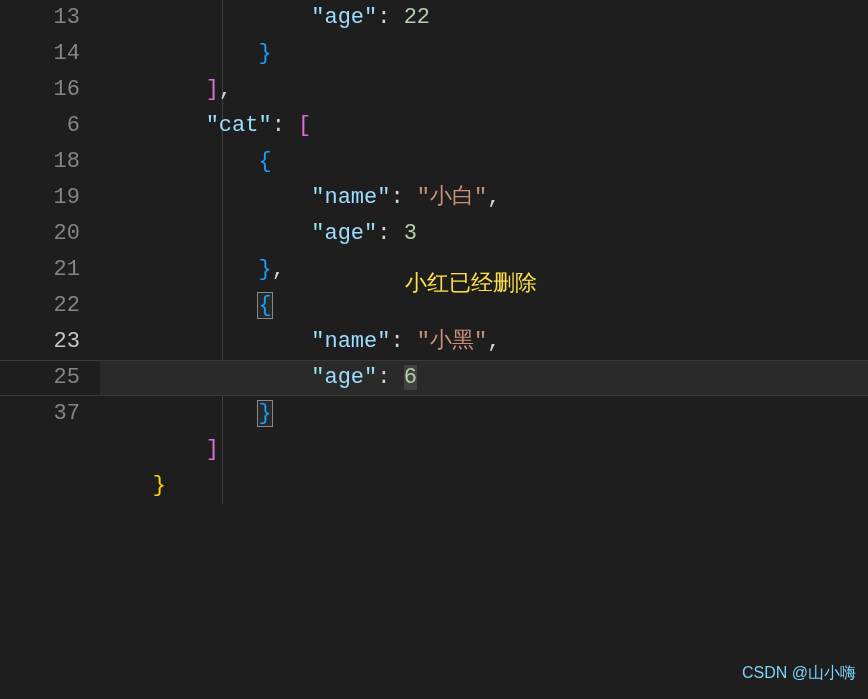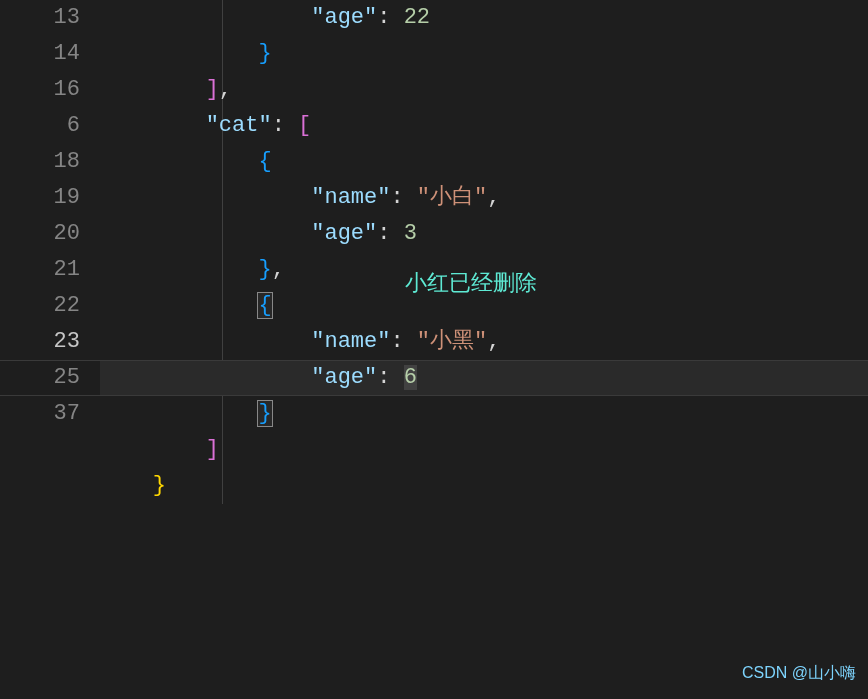--- a/index.html
+++ b/index.html
@@ -78,21 +78,21 @@
     .bracket-match {
       border: 1px solid #888;
       background: rgba(100,100,100,0.15);
       margin: -1px;
     }
     .cursor-highlight {
       background: rgba(120,120,120,0.3);
     }
     .annotation {
       position: absolute;
-      color: #5eead4;
+      color: #fde047;
       font-size: 22px;
       font-family: 'Microsoft YaHei', 'SimHei', sans-serif;
       font-weight: normal;
     }
     .watermark {
       position: absolute;
       bottom: 8px;
       right: 12px;
       color: #7dd3fc;
       font-size: 16px;

